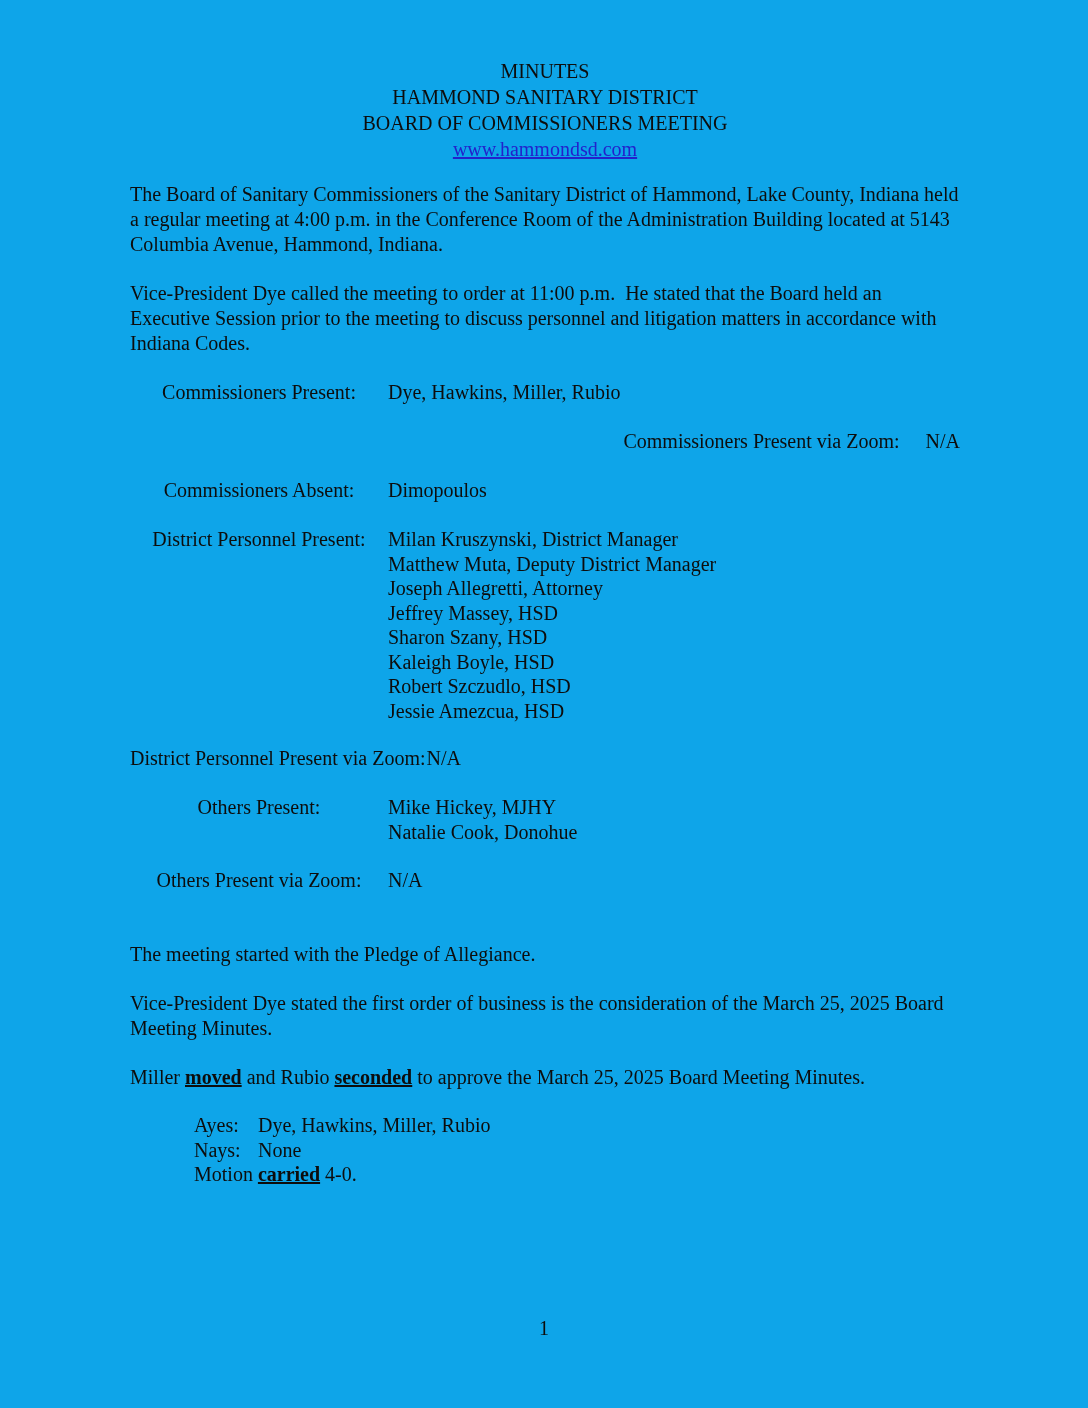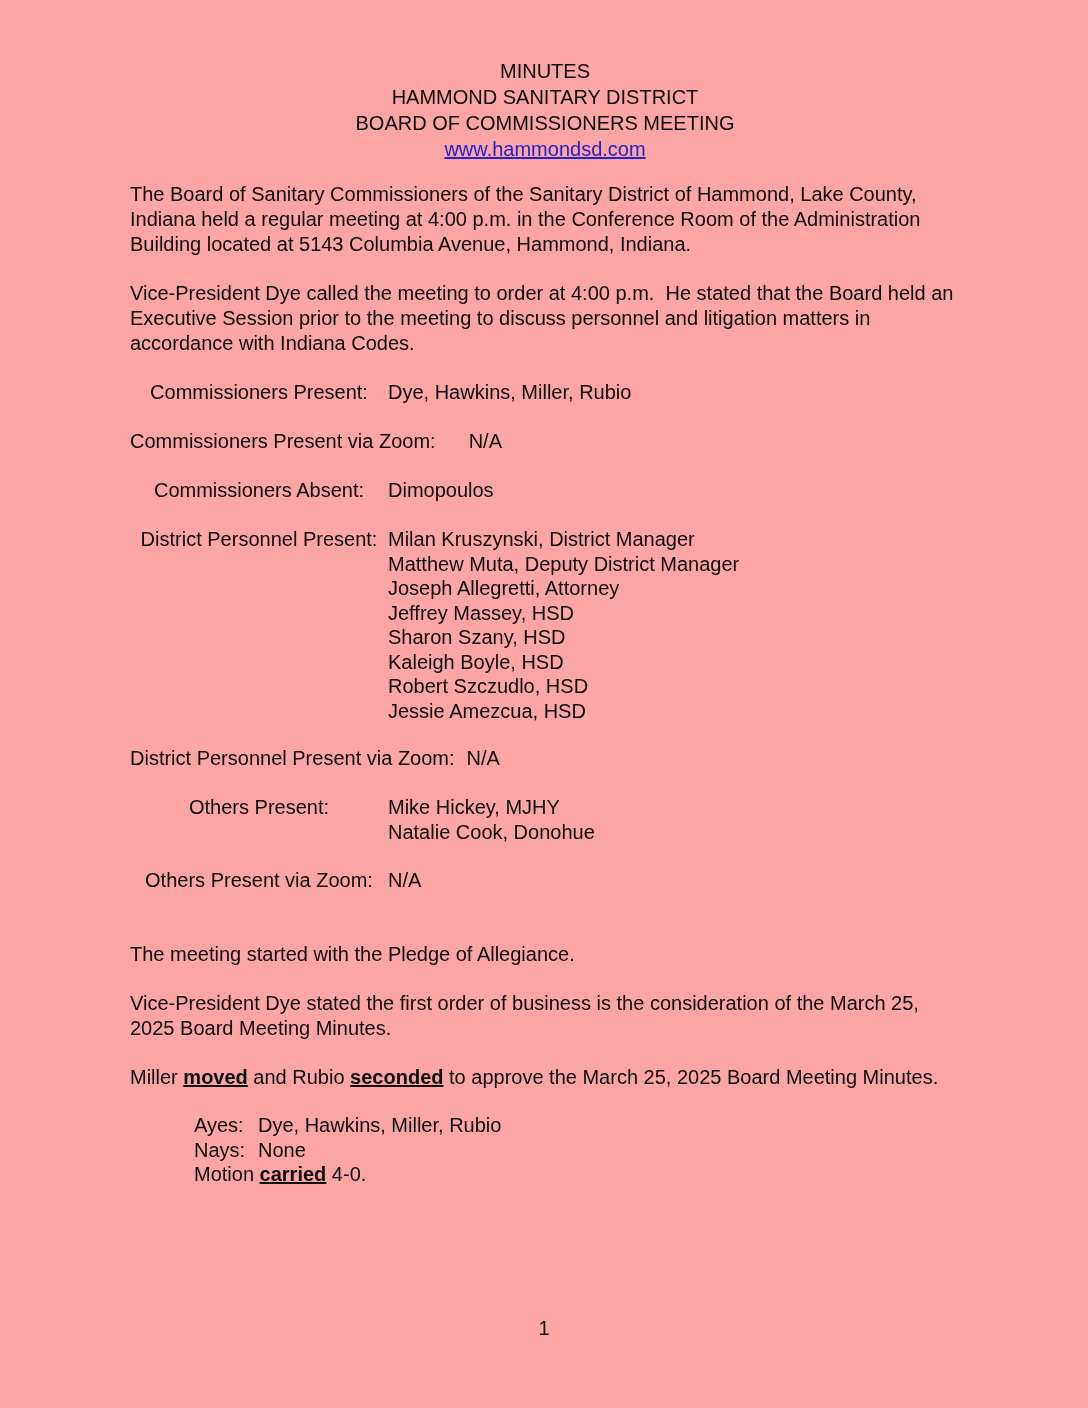--- a/index.html
+++ b/index.html
@@ -1,22 +1,22 @@
 <!DOCTYPE html>
 <html><head>
 <meta charset="utf-8">
 <style>
   html, body { margin: 0; padding: 0; background: #ffffff; }
   .page {
     position: relative;
     width: 1088px;
     height: 1408px;
-    background: #fca5a5;
+    background: #0ea5e9;
     color: #0d0d0d;
-    font-family: Liberation Sans, sans-serif;
+    font-family: Liberation Serif, serif;
     font-size: 20px;
     overflow: hidden;
   }
   .content {
     padding: 58px 128px 0 130px;
   }
   .doc-header {
     text-align: center;
     line-height: 26px;
   }
@@ -35,22 +35,22 @@
   .row {
     display: flex;
     margin-top: 24px;
     line-height: 25px;
   }
   .lbl {
     flex: 0 0 258px;
     width: 258px;
     text-align: center;
   }
-  .row.inline-near { gap: 12px; margin-top: 23px; }
-  .row.inline-tab  { gap: 33px; }
+  .row.inline-near { gap: 1px; margin-top: 23px; }
+  .row.inline-tab  { gap: 26px; justify-content: flex-end; }
   .vals { display: block; }
   .vals > span { display: block; line-height: 24.5px; }
   .row.list { line-height: 24.5px; }
   .motion-line {
     margin-top: 24px;
     line-height: 25px;
     white-space: pre-wrap;
   }
   .bu { font-weight: bold; text-decoration: underline; }
   .vote {
@@ -80,21 +80,21 @@
       <div>MINUTES</div>
       <div>HAMMOND SANITARY DISTRICT</div>
       <div>BOARD OF COMMISSIONERS MEETING</div>
       <div>
         <a class="weblink" style="color: rgb(34, 34, 204);">www.hammondsd.com</a>
       </div>
     </div>
 
     <p class="para first">The Board of Sanitary Commissioners of the Sanitary District of Hammond, Lake County, Indiana held a regular meeting at 4:00 p.m. in the Conference Room of the Administration Building located at 5143 Columbia Avenue, Hammond, Indiana.</p>
 
-    <p class="para">Vice-President Dye called the meeting to order at 4:00 p.m.  He stated that the Board held an Executive Session prior to the meeting to discuss personnel and litigation matters in accordance with Indiana Codes.</p>
+    <p class="para">Vice-President Dye called the meeting to order at 11:00 p.m.  He stated that the Board held an Executive Session prior to the meeting to discuss personnel and litigation matters in accordance with Indiana Codes.</p>
 
     <div class="row">
       <span class="lbl">Commissioners Present:</span>
       <span>Dye, Hawkins, Miller, Rubio</span>
     </div>
 
     <div class="row inline-tab">
       <span>Commissioners Present via Zoom:</span>
       <span>N/A</span>
     </div>

